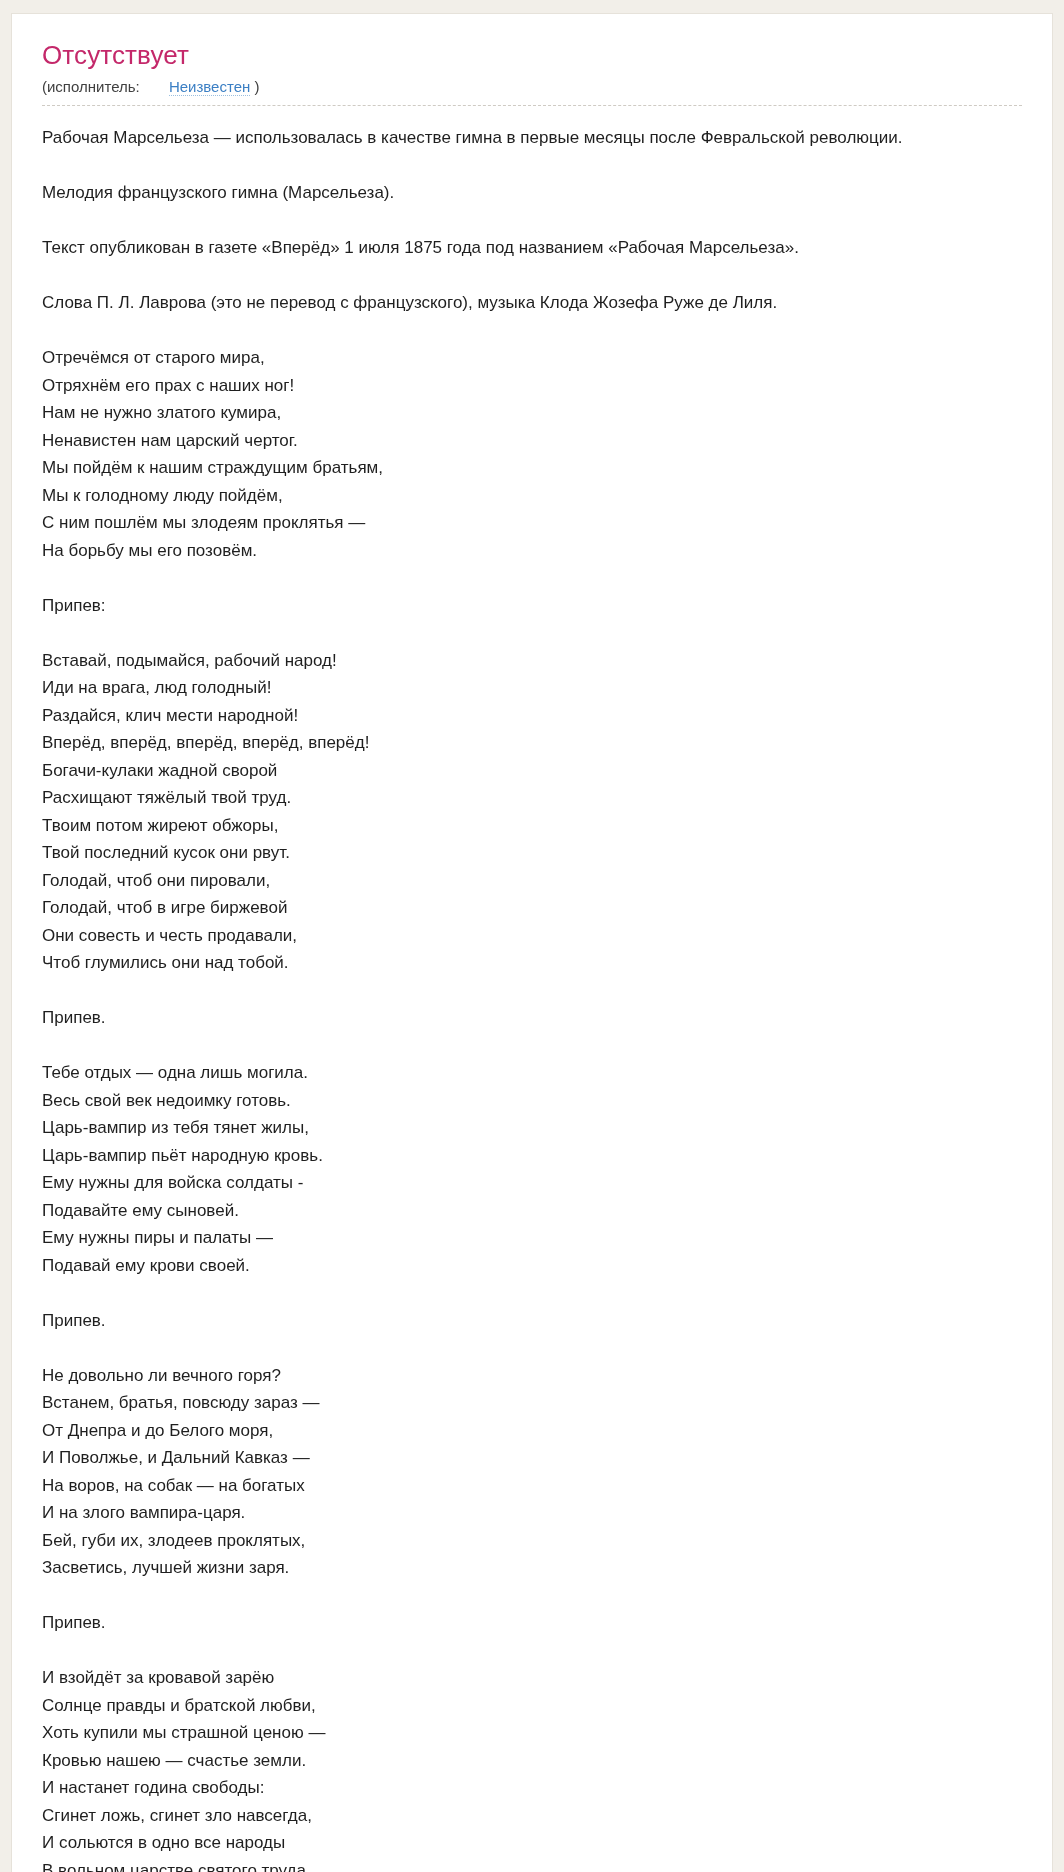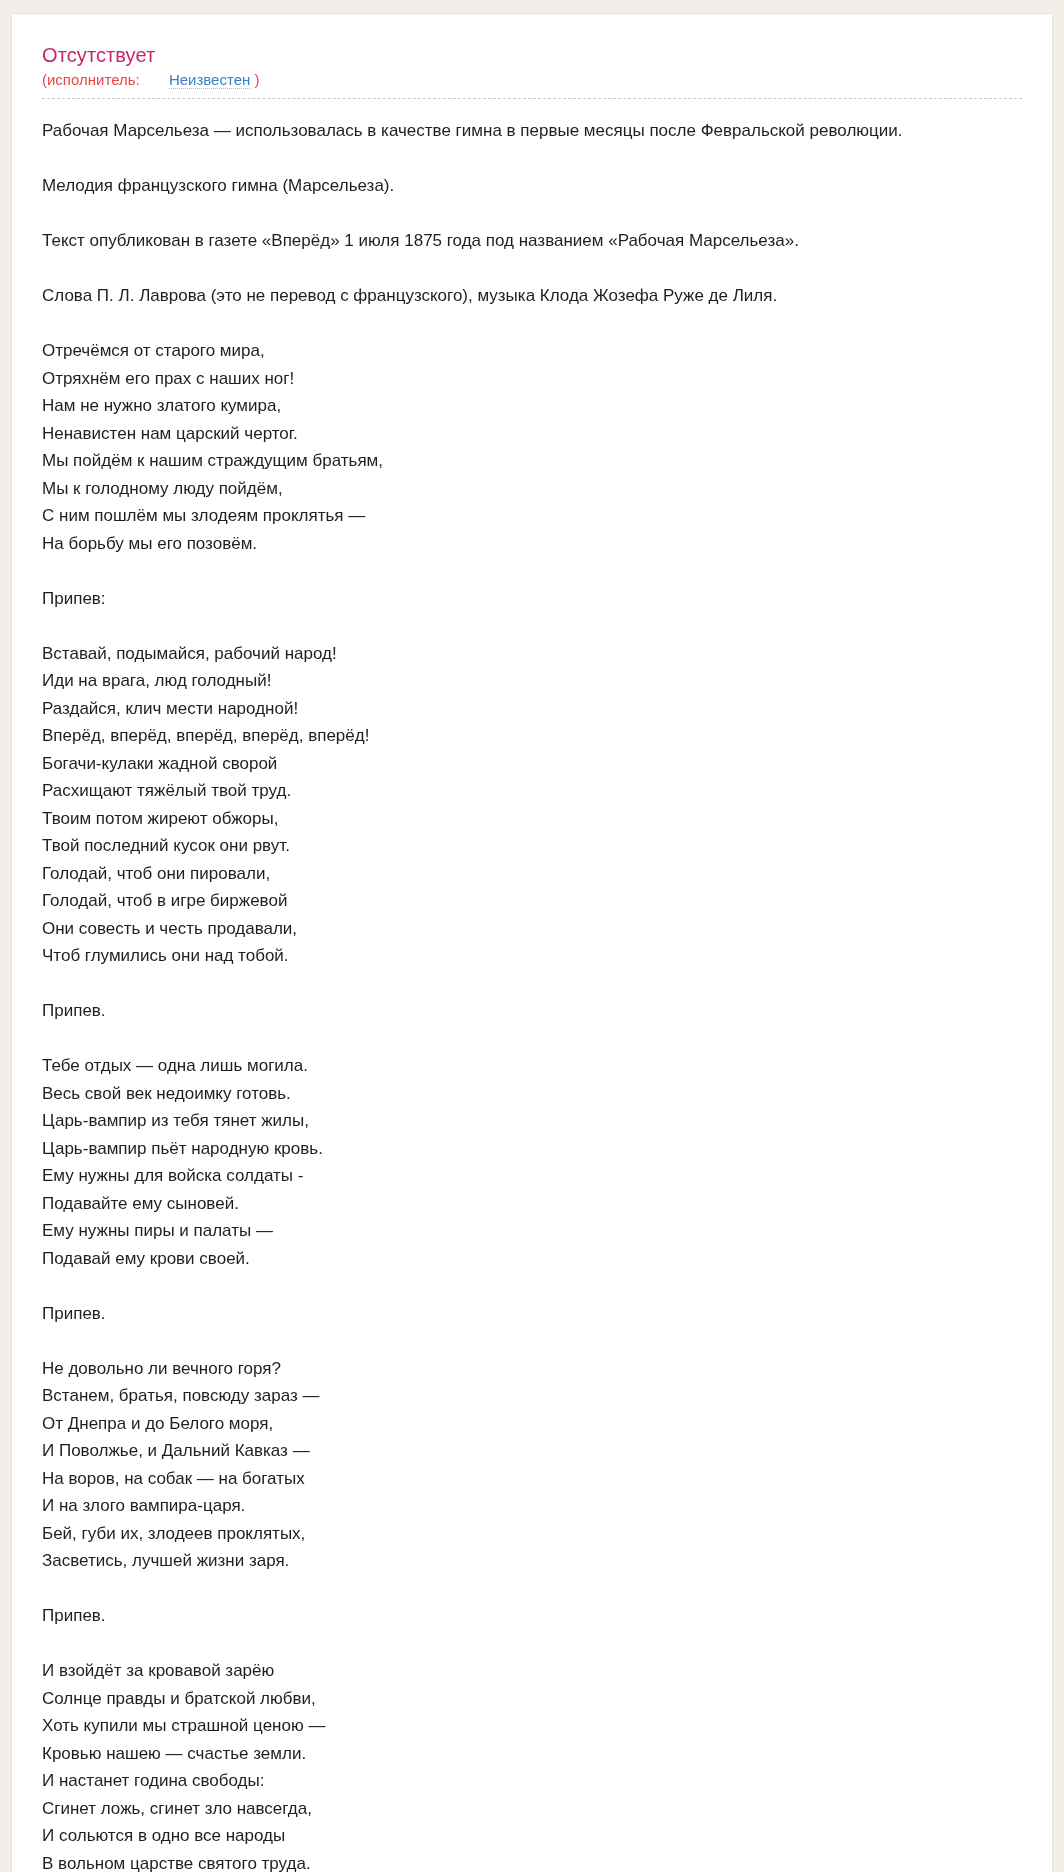--- a/index.html
+++ b/index.html
@@ -22,37 +22,37 @@
   }
   .sheet {
     position: relative;
     background: #ffffff;
     min-height: 1844px;
     box-sizing: border-box;
     padding: 26px 30px 40px 30px;
     box-shadow: 0 0 0 1px #e6e2da;
   }
   .song-title {
-    font-size: 20px;
+    font-size: 26px;
     line-height: 30px;
     color: #c4286a;
     font-weight: normal;
-    margin: 0 0 1px 0;
+    margin: 0 0 8px 0;
     letter-spacing: 0.1px;
   }
   .performer-line {
     font-size: 15px;
     line-height: 18px;
     color: #555555;
     padding-bottom: 9px;
     border-bottom: 1px dashed #cfcbc4;
     margin-bottom: 18px;
   }
   .performer-line .paren {
-    color: #ef4444;
+    color: #404040;
   }
   .performer-link {
     color: #3b7fc4;
     text-decoration: none;
     border-bottom: 1px dotted #9cc0e0;
     cursor: pointer;
     margin-left: 25px;
   }
   .lyrics {
     font-size: 17px;

